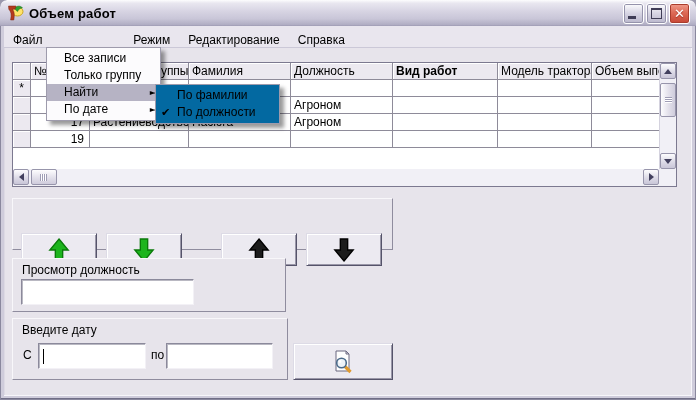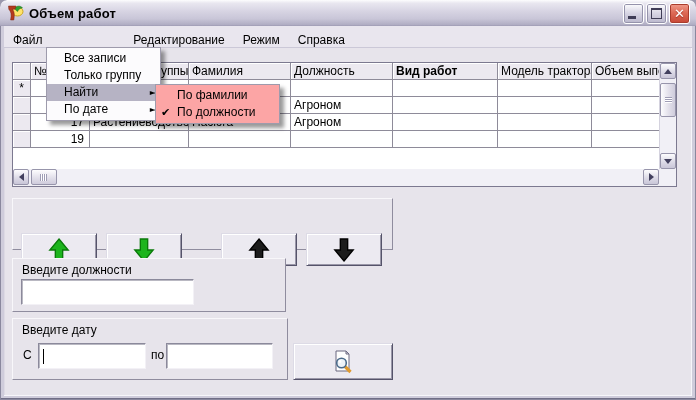--- a/index.html
+++ b/index.html
@@ -67,21 +67,21 @@
   .tri.down{border-left:4px solid transparent;border-right:4px solid transparent;border-top:5px solid #42405e;}
   .tri.left{border-top:4px solid transparent;border-bottom:4px solid transparent;border-right:5px solid #42405e;}
   .tri.right{border-top:4px solid transparent;border-bottom:4px solid transparent;border-left:5px solid #42405e;}
   
   .dropdown{position:absolute;left:42px;top:21px;width:113px;background:#fcfbfd;border:1px solid #9e9bac;
     padding:2px 0;z-index:20;box-shadow:4px 4px 4px rgba(0,0,0,.4);}
   .d-item{position:relative;height:17px;line-height:17px;padding-left:17px;white-space:nowrap;}
   .d-item.hl{background:#b6b3c4;}
   .subarrow{position:absolute;right:4px;top:0;font-size:8px;line-height:17px;font-family:"DejaVu Sans",sans-serif;}
   .subarrow::before{content:"►";}
-  .submenu{position:absolute;left:151px;top:58px;width:123px;background:#fca5a5;border:1px solid #9e9bac;
+  .submenu{position:absolute;left:151px;top:58px;width:123px;background:#0369a1;border:1px solid #9e9bac;
     padding:2px 0;z-index:21;box-shadow:4px 4px 4px rgba(0,0,0,.4);}
   .s-item{position:relative;height:17px;line-height:17px;padding-left:21px;white-space:nowrap;}
   .check{position:absolute;left:5px;top:0;font-size:11px;line-height:17px;}
   .check::before{content:"✔";}
   
   .panel{position:absolute;box-sizing:border-box;background:#e7e4eb;
     border:1px solid;border-color:#f8f7fa #8f8c9e #8f8c9e #f8f7fa;}
   .p-arrows{left:8px;top:172px;width:381px;height:52px;}
   .p-pos{left:8px;top:232px;width:274px;height:54px;}
   .p-date{left:8px;top:292px;width:276px;height:62px;}
@@ -124,22 +124,22 @@
           <span class="glyph-x">✕</span>
         </div>
     </div>
   </div>
 
   <div class="client">
 
     <div class="menubar">
       <div class="menu-item">Файл</div>
       <div class="menu-item active">Просмотр</div>
+      <div class="menu-item">Режим</div>
       <div class="menu-item">Редактирование</div>
-      <div class="menu-item">Режим</div>
       <div class="menu-item">Справка</div>
     </div>
 
     <div class="grid">
       <div class="hrow">
         <div class="cell ind hdr w-ind"></div>
         <div class="cell hdr w0">№</div>
         <div class="cell hdr w1">Название группы</div>
         <div class="cell hdr w2">Фамилия</div>
         <div class="cell hdr w3">Должность</div>
@@ -248,21 +248,21 @@
         </svg>
       </div>
       <div class="cbtn navbtn nav4">
         <svg width="22" height="26" viewBox="0 0 24 28" style="transform:scaleY(-1)">
           <path stroke="#000" stroke-width="1.5" d="M12 2 L22 14 L16 14 L16 26 L8 26 L8 14 L2 14 Z" fill="#1c1c1c"></path>
         </svg>
       </div>
     </div>
 
     <div class="panel p-pos">
-      <div class="plabel">Введите должности</div>
+      <div class="plabel">Просмотр должность</div>
       <input class="tinput inp-pos" value="" style="">
     </div>
 
     <div class="panel p-date">
       <div class="plabel">Введите дату</div>
       <div class="lbl-c">С</div>
       <div class="tinput inp-from">
           <span class="caret"></span>
         </div>
       <div class="lbl-po">по</div>

